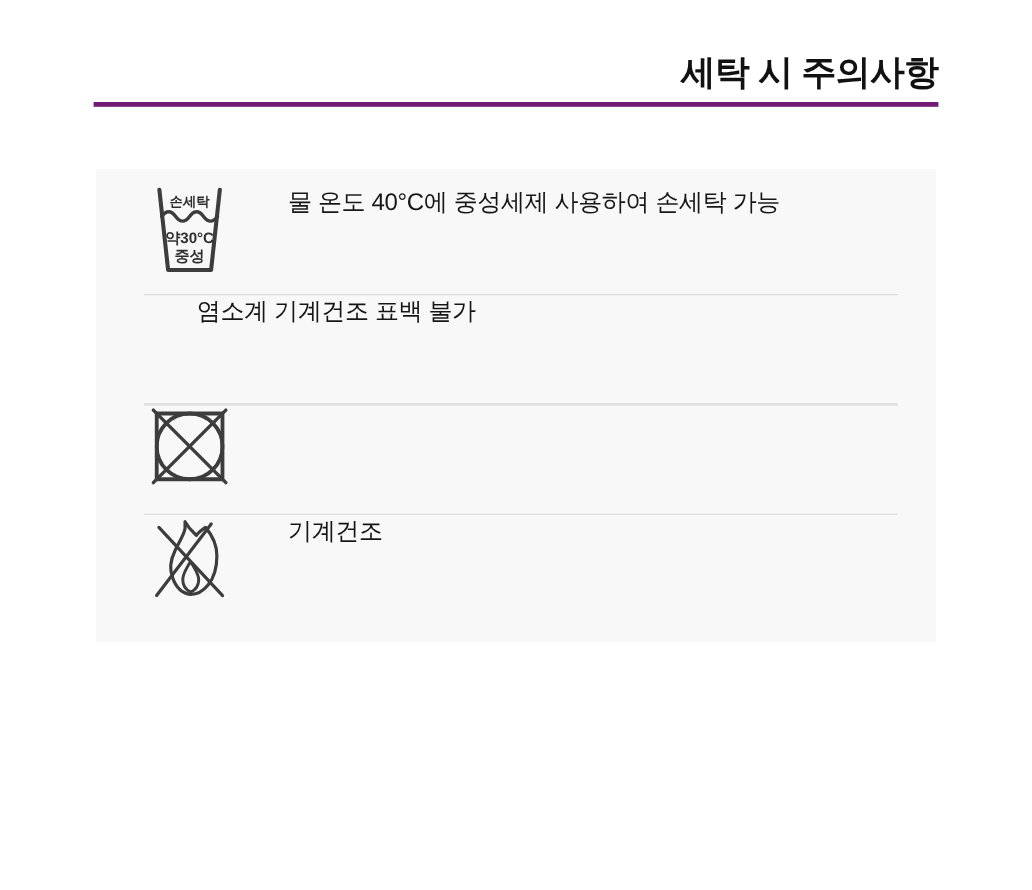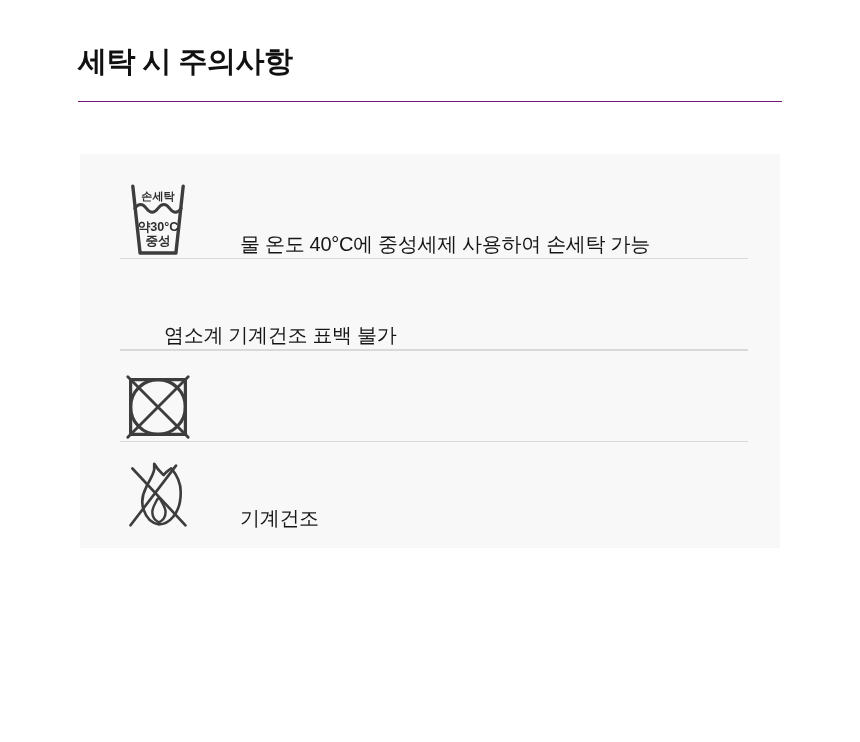--- a/index.html
+++ b/index.html
@@ -6,40 +6,41 @@
   html, body {
     width: 860px; height: 742px;
     background: #ffffff;
     font-family: "Liberation Sans", "DejaVu Sans", sans-serif;
     overflow: hidden;
   }
   .page { width: 860px; height: 742px; position: relative; }
 
   .header {
     margin: 44px 78px 0 78px;
-    padding-bottom: 22px;
-    border-bottom: 1px solid #701a75;
+    padding-bottom: 6px;
+    border-bottom: 4px solid #701a75;
+    text-align: right;
   }
   .page-title {
     font-size: 29px;
     font-weight: 700;
     color: #111111;
     letter-spacing: -0.5px;
     line-height: 1.2;
   }
 
   .card {
     margin: 52px 80px 0 80px;
     width: 700px;
     background: #f8f8f8;
     padding: 14px 0 16px 0;
   }
   .row {
     display: flex;
-    align-items: flex-end;
+    align-items: flex-start;
     height: 90px;
     padding: 0 40px;
   }
   .divider {
     height: 1px;
     background: #d9d9d9;
     margin: 0 32px 0 40px;
   }
   .icon-box {
     flex: 0 0 76px;

